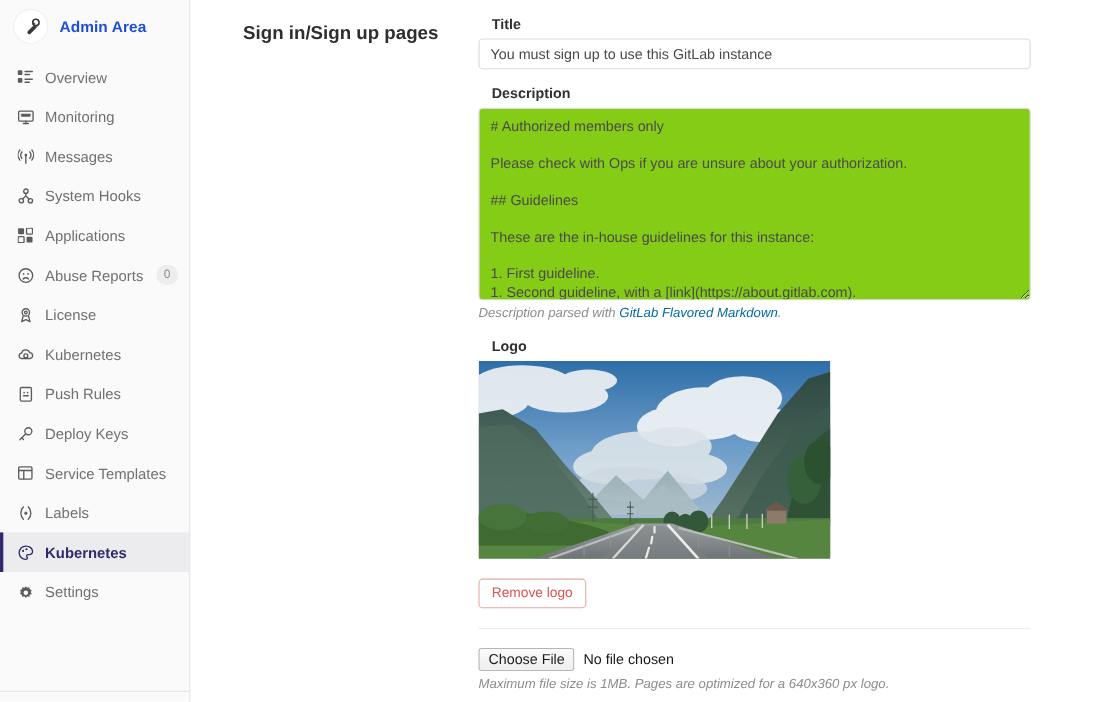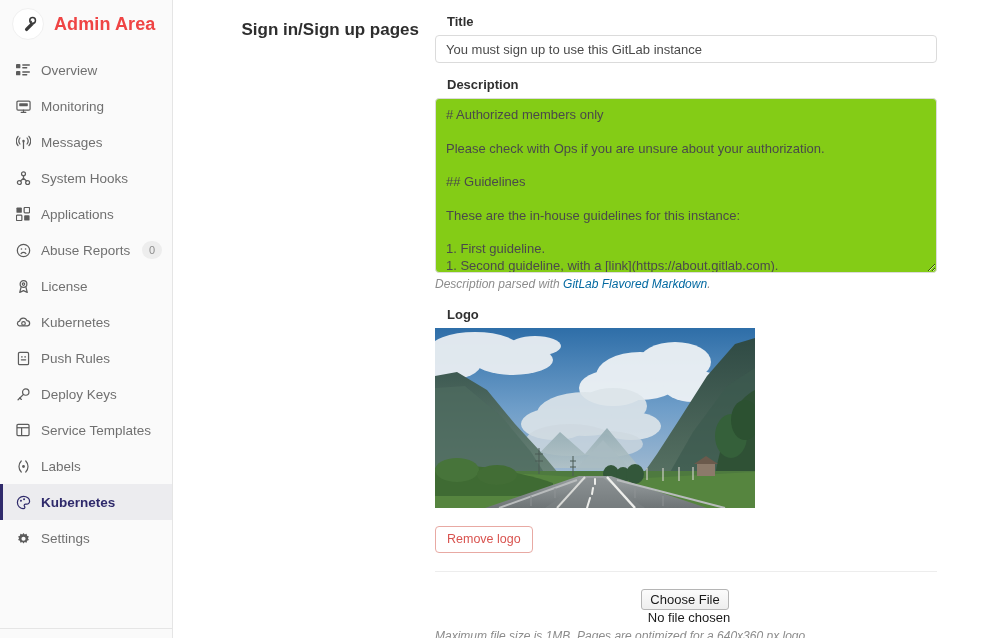--- a/index.html
+++ b/index.html
@@ -31,23 +31,23 @@
     width: 32px; height: 32px;
     border-radius: 50%;
     background: #fff;
     border: 1px solid #f0f0f0;
     display: flex; align-items: center; justify-content: center;
     flex: 0 0 32px;
   }
   .avatar svg { display:block; }
   .admin-title {
     margin-left: 10px;
-    font-size: 18px;
+    font-size: 14px;
     font-weight: bold;
-    color: #ef4444;
+    color: #1d4ed8;
     letter-spacing: .1px;
     white-space: nowrap;
   }
   .nav { padding-top: 4px; }
   .nav-item {
     display: flex;
     align-items: center;
     height: 36px;
     padding-left: 12px;
     padding-right: 10px;
@@ -109,21 +109,20 @@
     min-width: 262px;
     padding-left: 48px;
     padding-right: 16px;
   }
   .section-title {
     font-size: 17px;
     font-weight: bold;
     color: #2e2e2e;
     margin: 5px 0 0 0;
     line-height: 1.3;
-    text-align: right;
   }
   .form-col {
     flex: 1;
     padding-right: 20px;
     max-width: 520px;
   }
   .field { margin-bottom: 14px; }
   .field-label {
     display: block;
     font-size: 13px;
@@ -202,21 +201,20 @@
     height: 1px;
     background: #ededed;
     margin-top: 18px;
   }
   .file-row {
     margin-top: 17px;
     display: flex;
     align-items: center;
     font-size: 13px;
     color: #1a1a1a;
-    flex-direction: column;
   }
   .file-btn {
     border: 1px solid #b5b5b5;
     border-radius: 3px;
     background: #f2f2f2;
     background: linear-gradient(#fbfbfb, #eeeeee);
     padding: 2px 8px;
     font-size: 13px;
     color: #1a1a1a;
     cursor: pointer;

